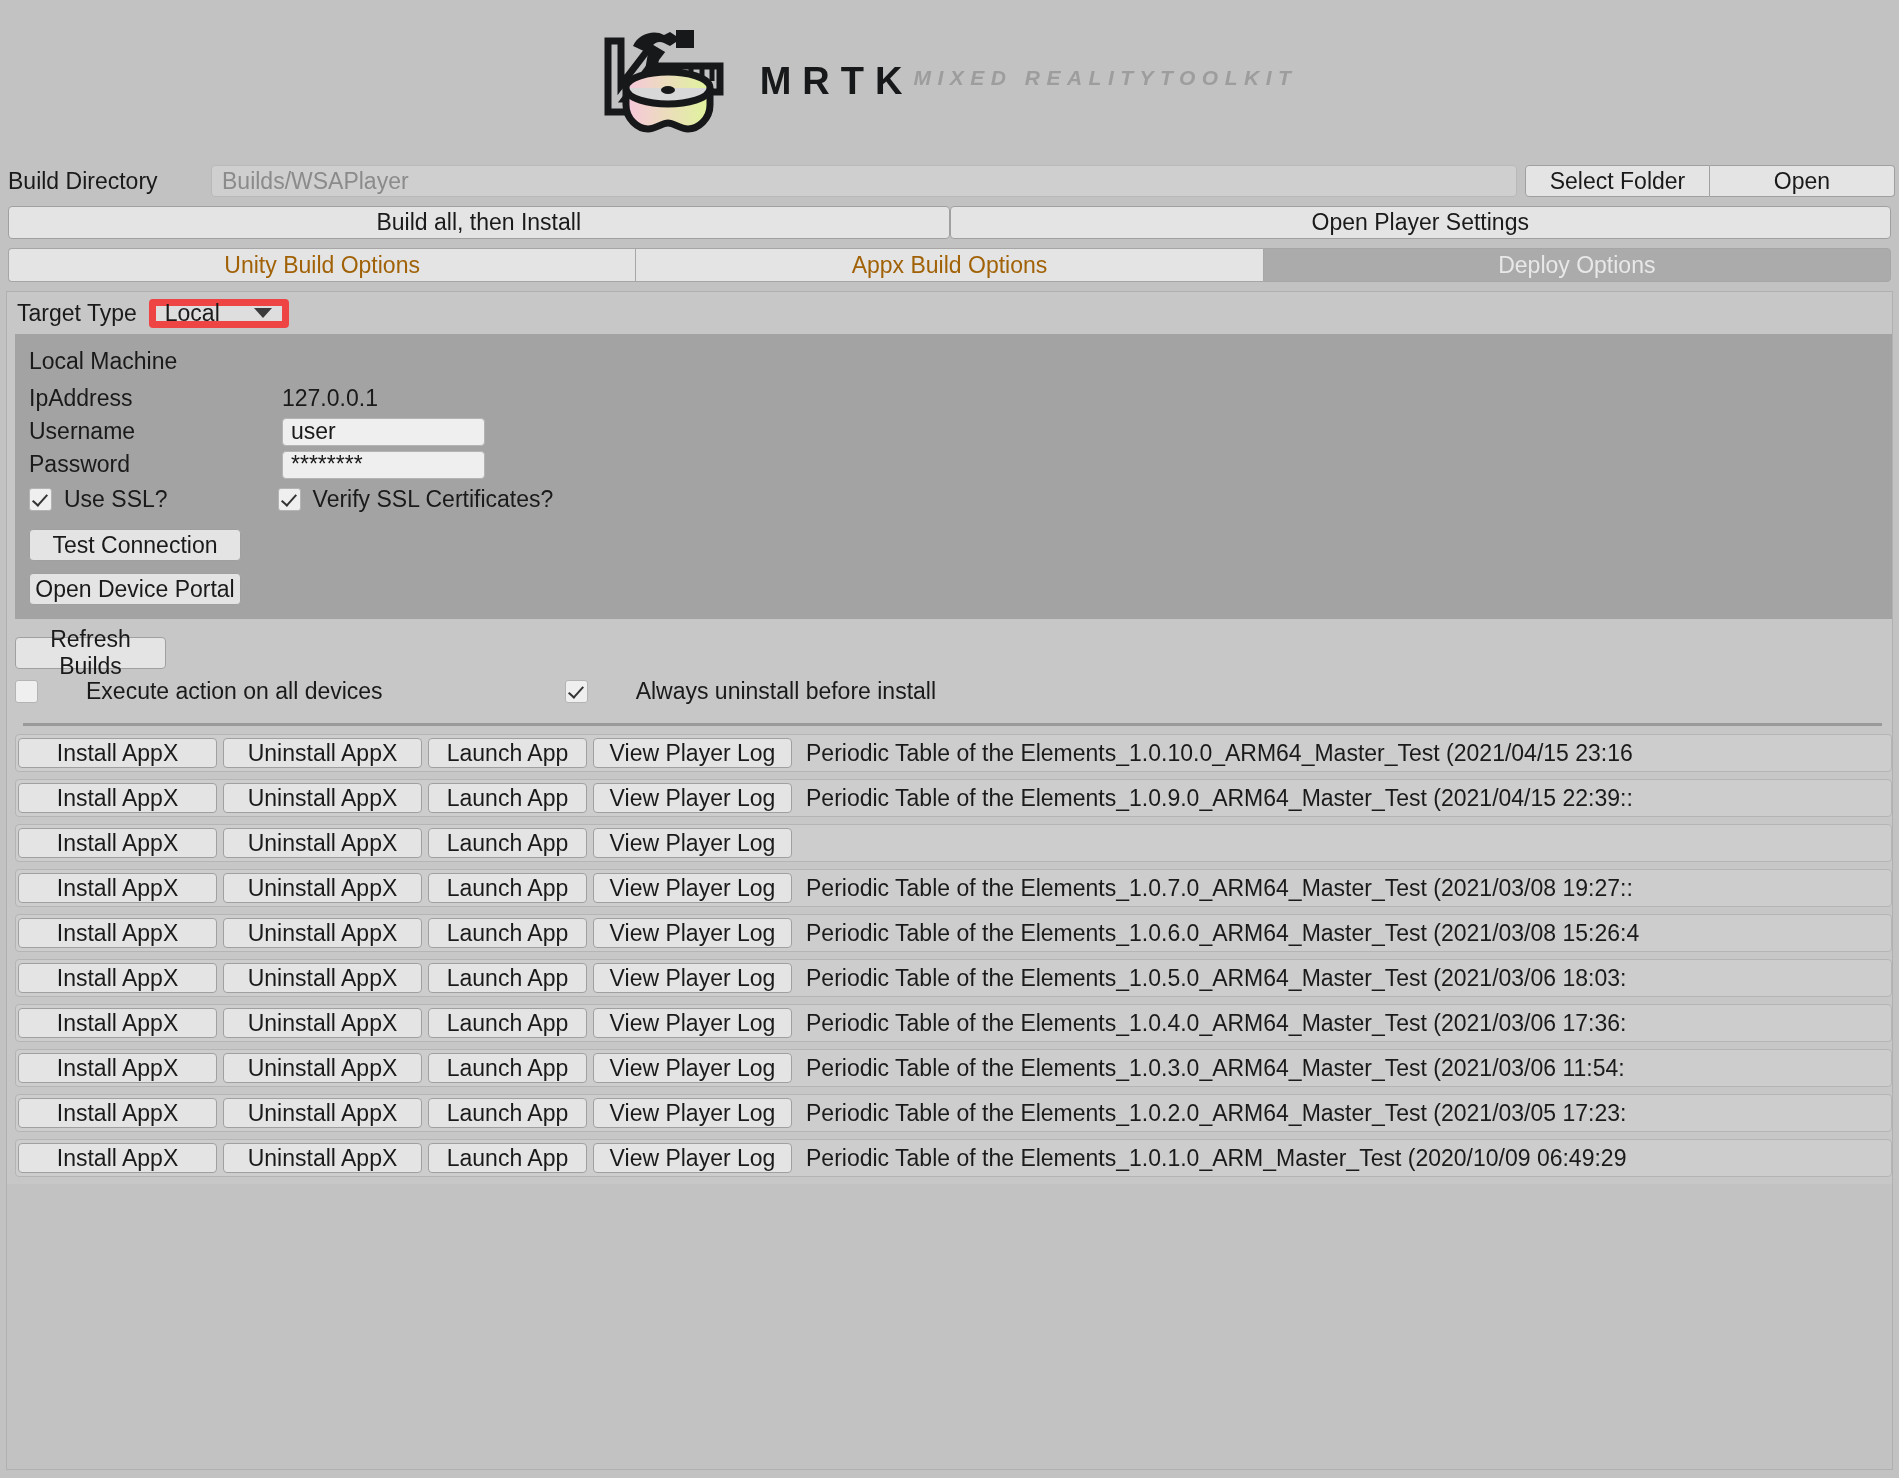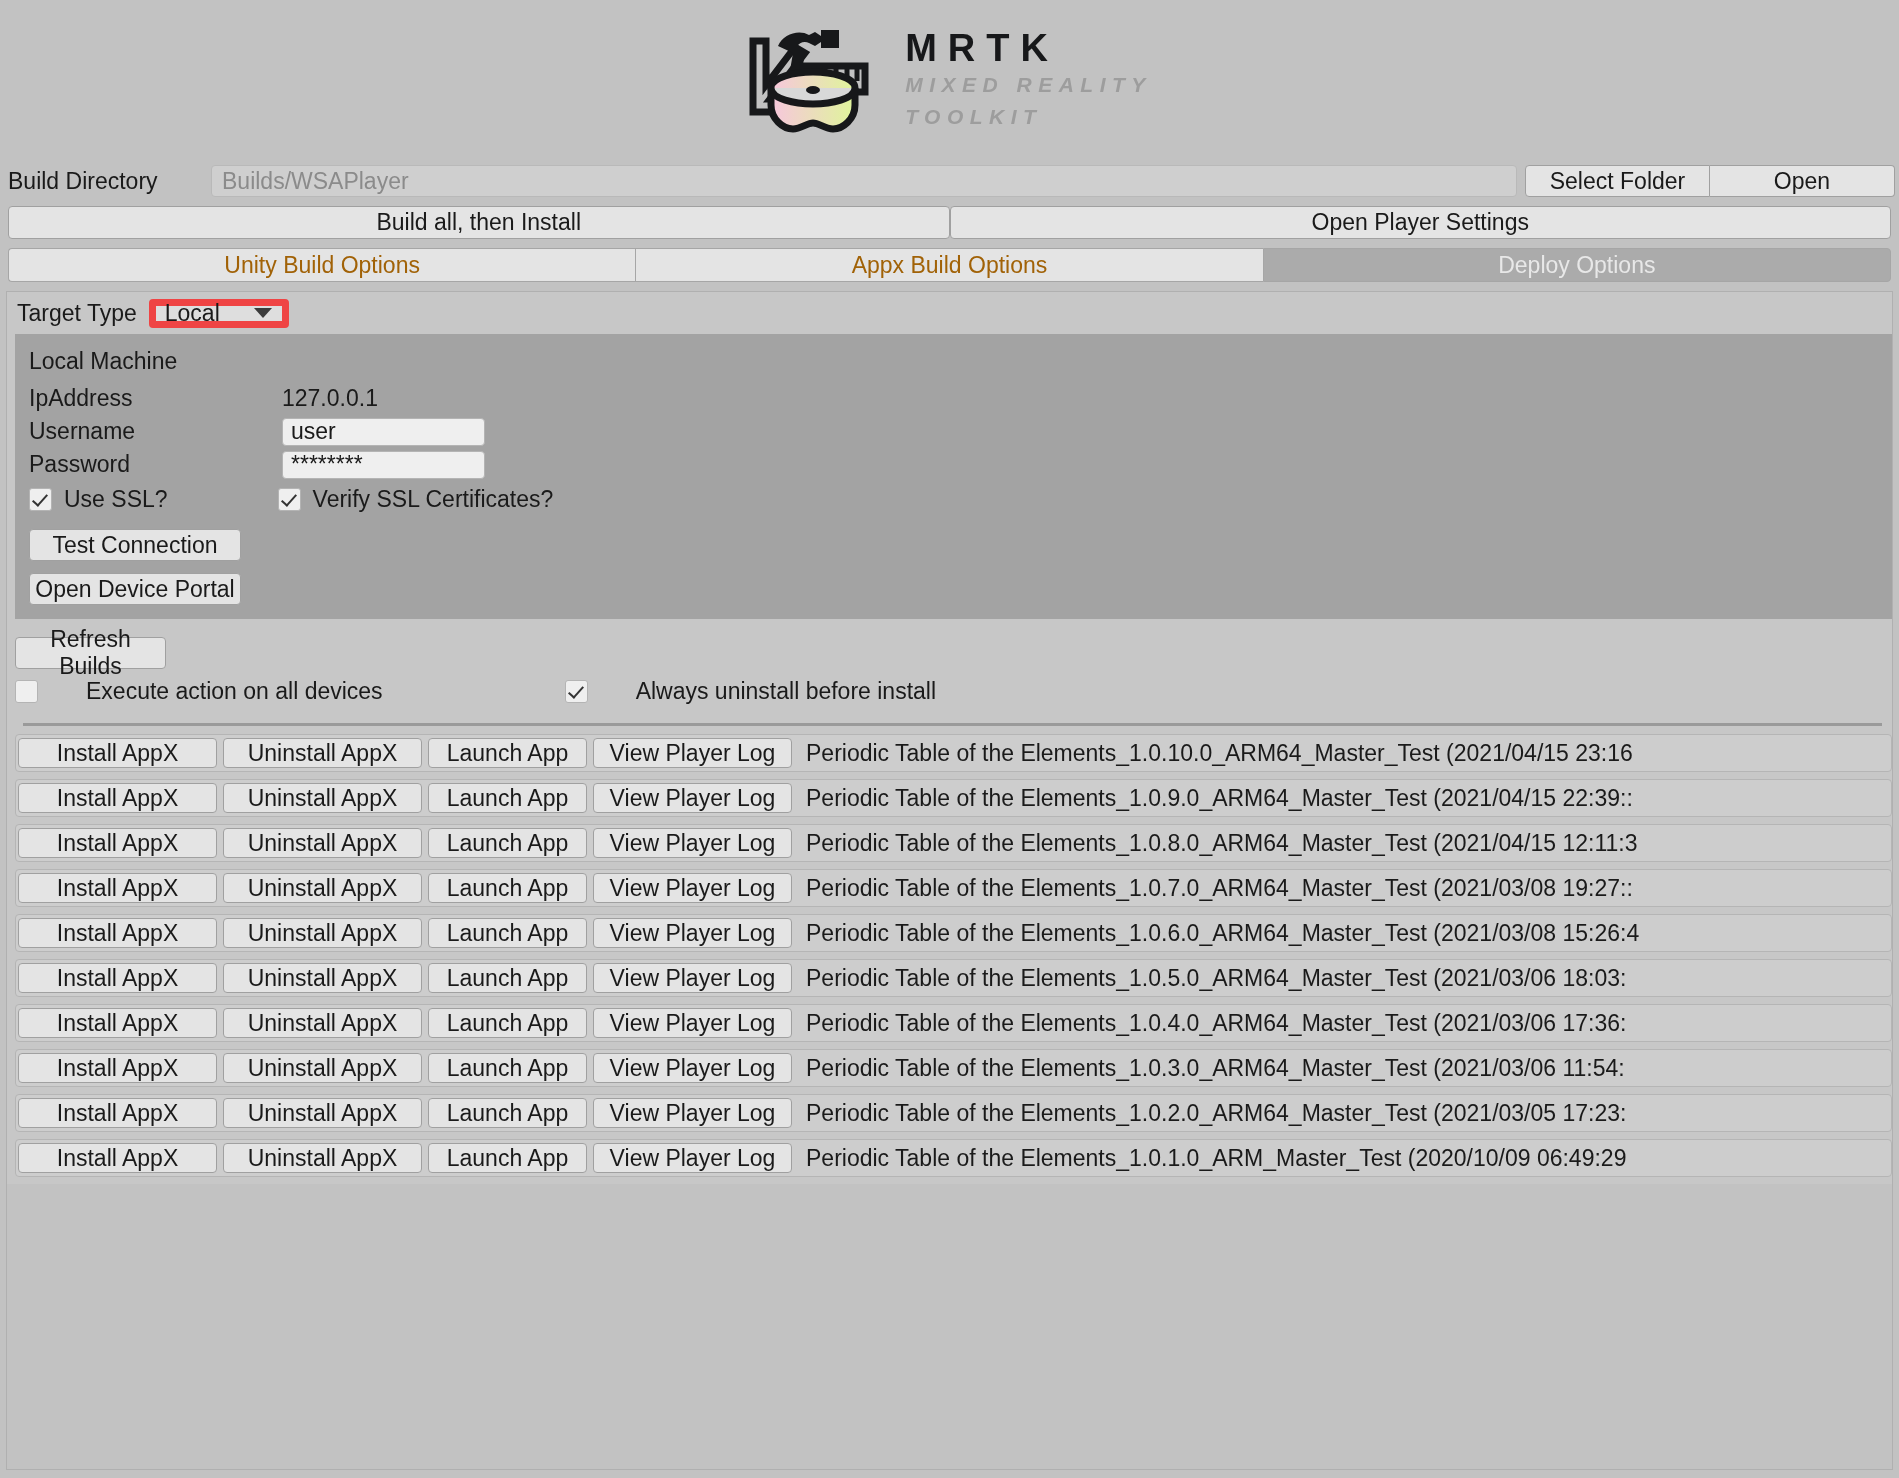--- a/index.html
+++ b/index.html
@@ -21,21 +21,21 @@
 
   
   .logo-header {
     height: 163px;
     display: flex;
     align-items: center;
     justify-content: center;
     gap: 28px;
   }
   .logo-mark { width: 130px; height: 125px; display: block; }
-  .logo-text { display: flex; flex-direction: column; justify-content: center; }
+  .logo-text { display: flex; justify-content: center; }
   .logo-title {
     font-size: 38px;
     font-weight: bold;
     letter-spacing: 11px;
     color: #17181a;
     line-height: 1.05;
   }
   .logo-sub {
     font-size: 21px;
     font-style: italic;
@@ -420,21 +420,20 @@
         <div class="btn btn-uninstall">Uninstall AppX</div>
         <div class="btn btn-launch">Launch App</div>
         <div class="btn btn-viewlog">View Player Log</div>
         <div class="build-name">Periodic Table of the Elements_1.0.9.0_ARM64_Master_Test (2021/04/15 22:39::</div>
       </div>
       <div class="build-row">
         <div class="btn btn-install">Install AppX</div>
         <div class="btn btn-uninstall">Uninstall AppX</div>
         <div class="btn btn-launch">Launch App</div>
         <div class="btn btn-viewlog">View Player Log</div>
-        <div class="build-name">Periodic Table of the Elements_1.0.8.0_ARM64_Master_Test (2021/04/15 12:11:3</div>
       </div>
       <div class="build-row">
         <div class="btn btn-install">Install AppX</div>
         <div class="btn btn-uninstall">Uninstall AppX</div>
         <div class="btn btn-launch">Launch App</div>
         <div class="btn btn-viewlog">View Player Log</div>
         <div class="build-name">Periodic Table of the Elements_1.0.7.0_ARM64_Master_Test (2021/03/08 19:27::</div>
       </div>
       <div class="build-row">
         <div class="btn btn-install">Install AppX</div>

